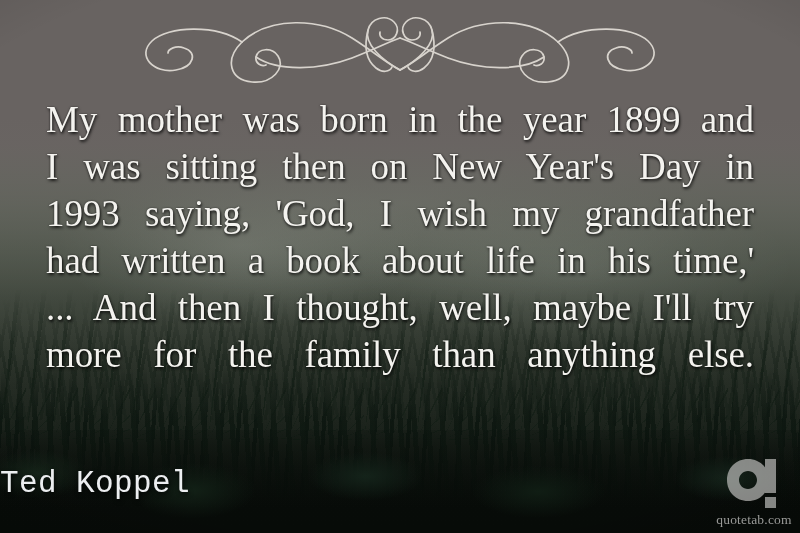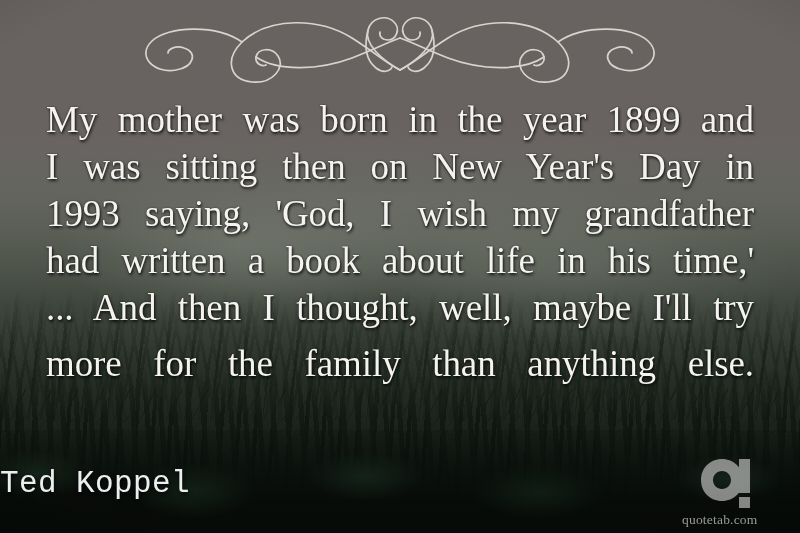--- a/index.html
+++ b/index.html
@@ -156,42 +156,42 @@
   }
   .quote-text .ln > span {
     display: inline-block;
     width: 100%;
     text-align: justify;
     text-align-last: justify;
     white-space: normal;
   }
   .quote-text .ln-last > span {
     text-align-last: justify;
-    margin-top: 9px;
   }
 
   .author {
     position: absolute;
     top: 466px;
     left: 0;
     width: 800px;
     text-align: left;
     color: #eceef0;
     font-family: Liberation Mono, monospace;
     font-size: 31px;
     letter-spacing: 0.4px;
     text-shadow: 1px 2px 4px rgba(0,0,0,0.8);
   }
 
   
   .watermark {
     position: absolute;
-    right: 26px;
+    right: 0;
     bottom: 6px;
     width: 92px;
+    text-align: center;
   }
   .wm-mark {
     width: 56px;
     height: 56px;
     margin: 0 auto 2px;
     display: block;
     opacity: 0.72;
   }
   .wm-text {
     font-family: "Liberation Serif", serif;

